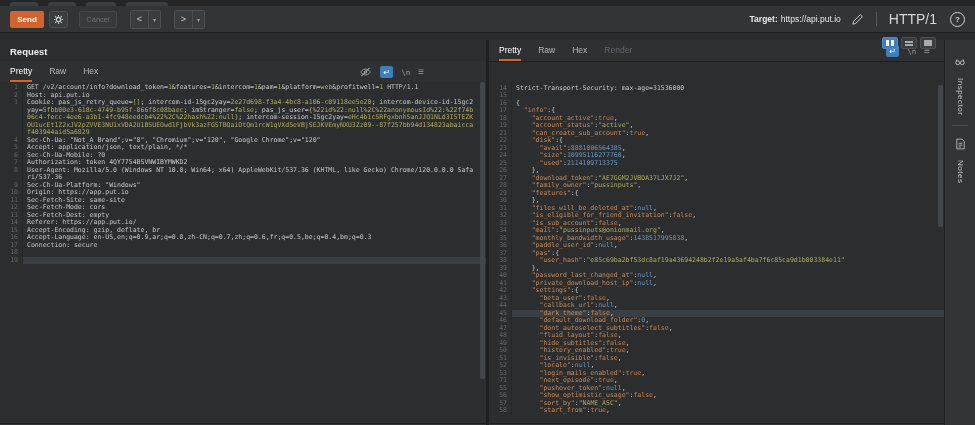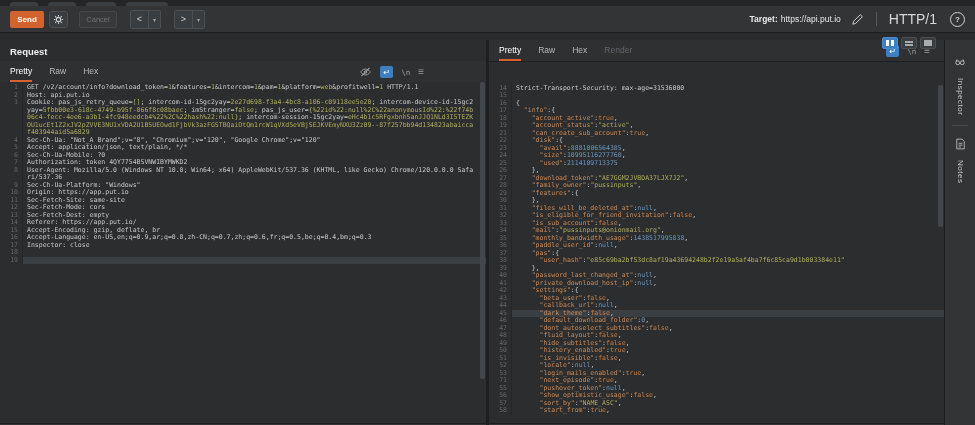--- a/index.html
+++ b/index.html
@@ -219,21 +219,21 @@
           <div class="ed-row">
             <span class="gut">15</span>
             <span class="code">Accept-Encoding: gzip, deflate, br</span>
           </div>
           <div class="ed-row">
             <span class="gut">16</span>
             <span class="code">Accept-Language: en-US,en;q=0.9,ar;q=0.8,zh-CN;q=0.7,zh;q=0.6,fr;q=0.5,be;q=0.4,bm;q=0.3</span>
           </div>
           <div class="ed-row">
             <span class="gut">17</span>
-            <span class="code">Inspector: close</span>
+            <span class="code">Connection: secure</span>
           </div>
           <div class="ed-row">
             <span class="gut">18</span>
             <span class="code"></span>
           </div>
           <div class="ed-row hl">
             <span class="gut">19</span>
             <span class="code"></span>
           </div>
         </div>

